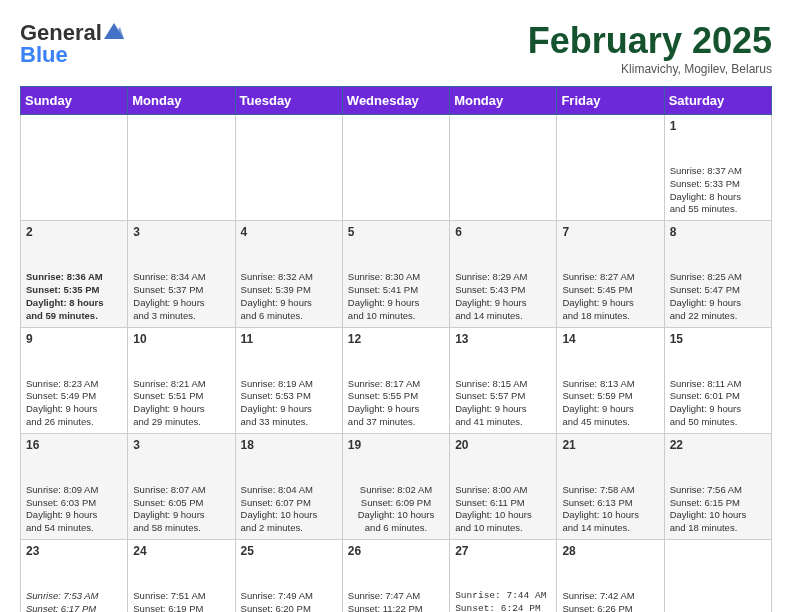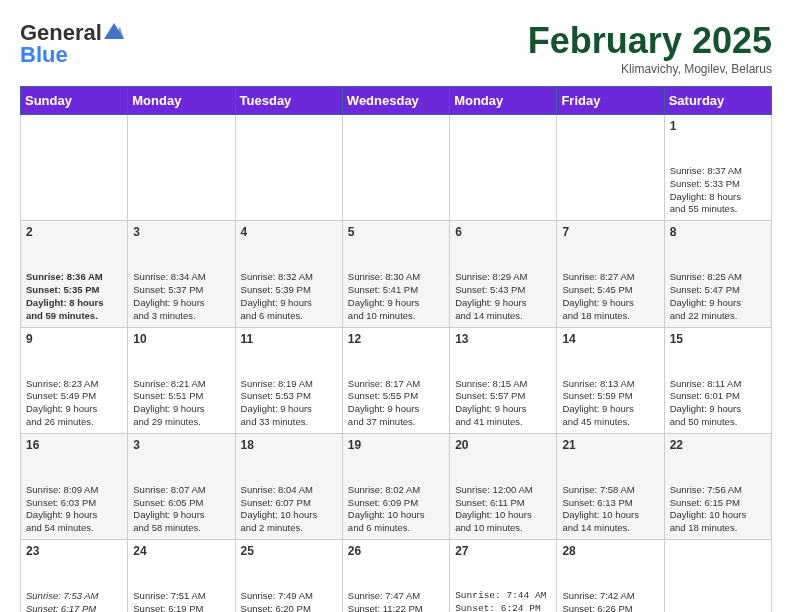--- a/index.html
+++ b/index.html
@@ -247,28 +247,28 @@
         </td>
         <td>
           <span class="day-number">18</span>
           <div class="day-info" style="white-space: pre-line;">Sunrise: 8:04 AM
 Sunset: 6:07 PM
 Daylight: 10 hours
 and 2 minutes.</div>
         </td>
         <td>
           <span class="day-number">19</span>
-          <div class="day-info" style="white-space: pre-line;">Sunrise: 8:02 AM
+          <div class="day-info" style="white-space: pre-line; text-align: center;">Sunrise: 8:02 AM
 Sunset: 6:09 PM
 Daylight: 10 hours
 and 6 minutes.</div>
         </td>
         <td>
           <span class="day-number">20</span>
-          <div class="day-info" style="white-space: pre-line;">Sunrise: 12:00 AM
+          <div class="day-info" style="white-space: pre-line;">Sunrise: 8:00 AM
 Sunset: 6:11 PM
 Daylight: 10 hours
 and 10 minutes.</div>
         </td>
         <td>
           <span class="day-number">21</span>
           <div class="day-info" style="white-space: pre-line;">Sunrise: 7:58 AM
 Sunset: 6:13 PM
 Daylight: 10 hours
 and 14 minutes.</div>

